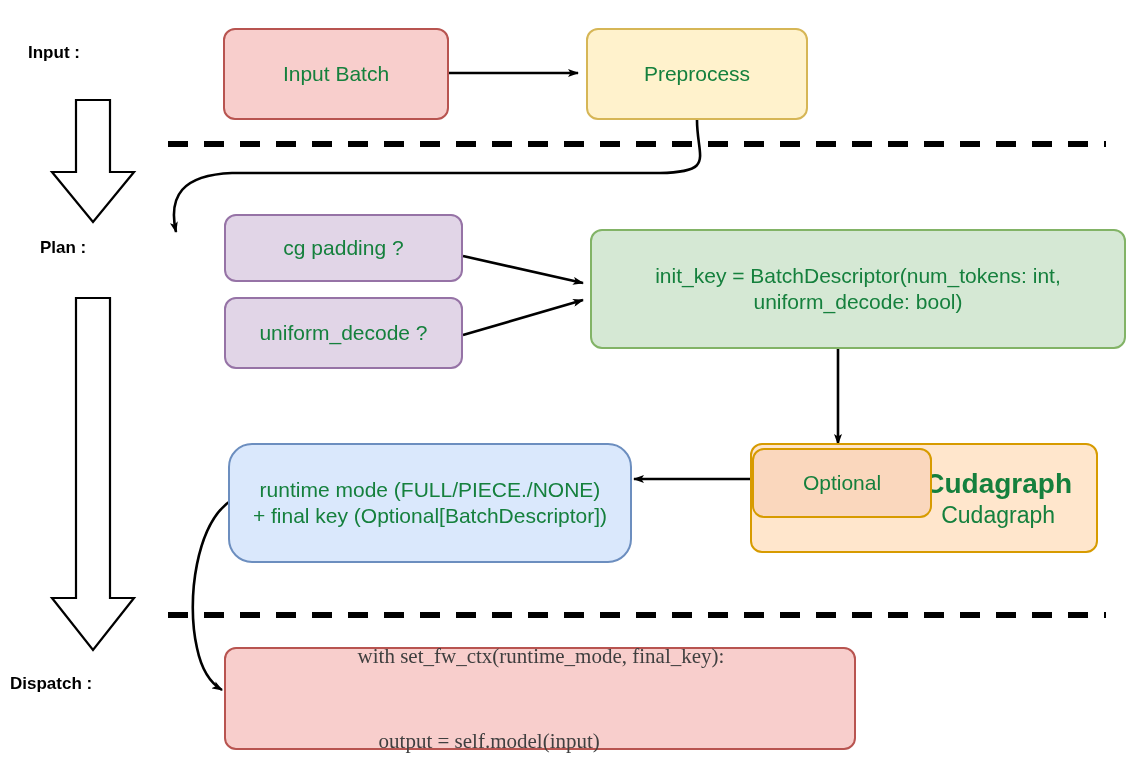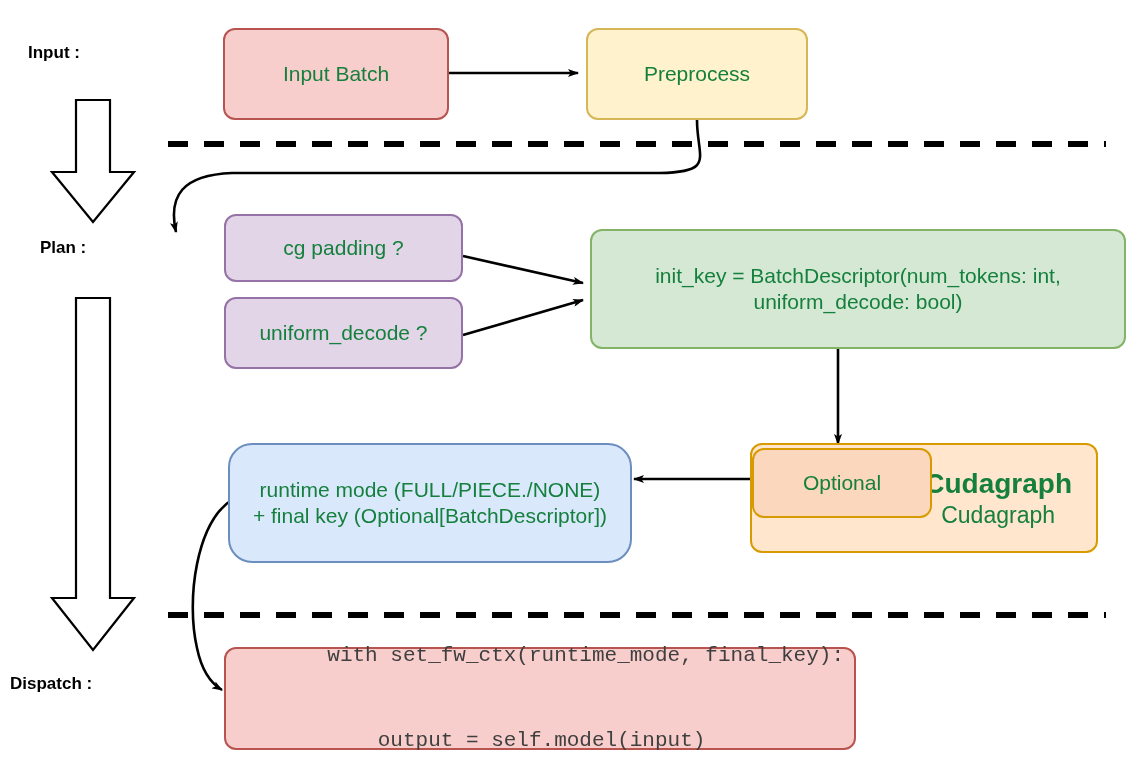--- a/index.html
+++ b/index.html
@@ -77,25 +77,25 @@
     justify-content: flex-end;
     padding-right: 24px;
   }
   .node-orange-inner {
     background: #fad7bd;
     border-color: #d79b00;
   }
   .node-code {
     background: #f8cecc;
     border-color: #b85450;
-    font-family: Liberation Mono, monospace;
+    font-family: Liberation Serif, serif;
     font-size: 21px;
     white-space: pre;
     text-align: left;
-    justify-content: flex-end;
+    justify-content: center;
     align-items: center;
     padding-left: 12px;
     line-height: 1.35;
     color: #3f3f3f;
   }
 </style>
 </head>
 <body>
 
 <div id="stage">

